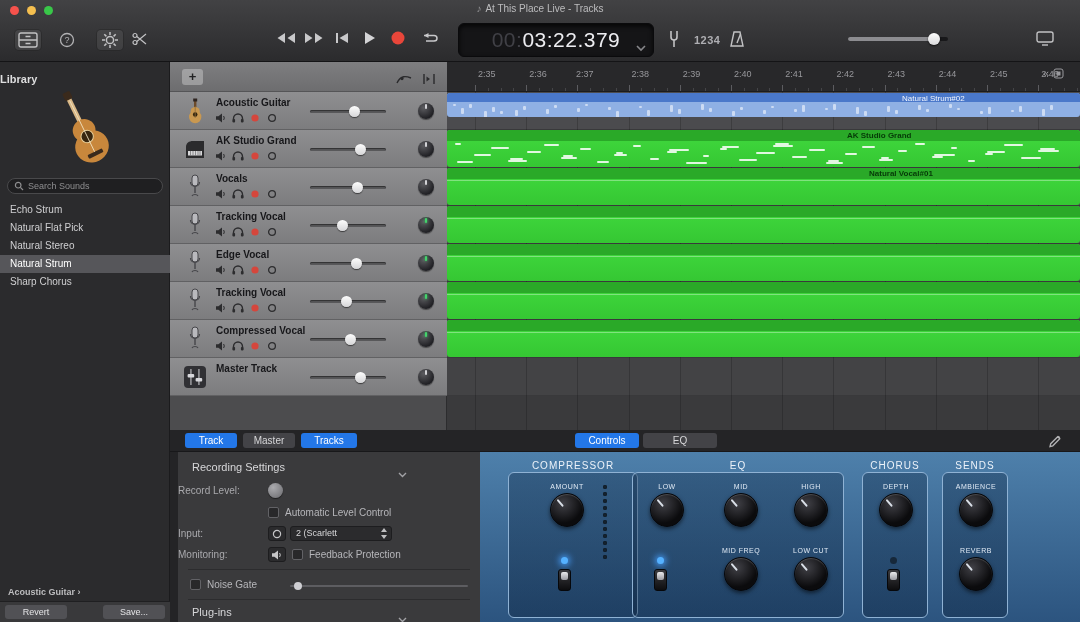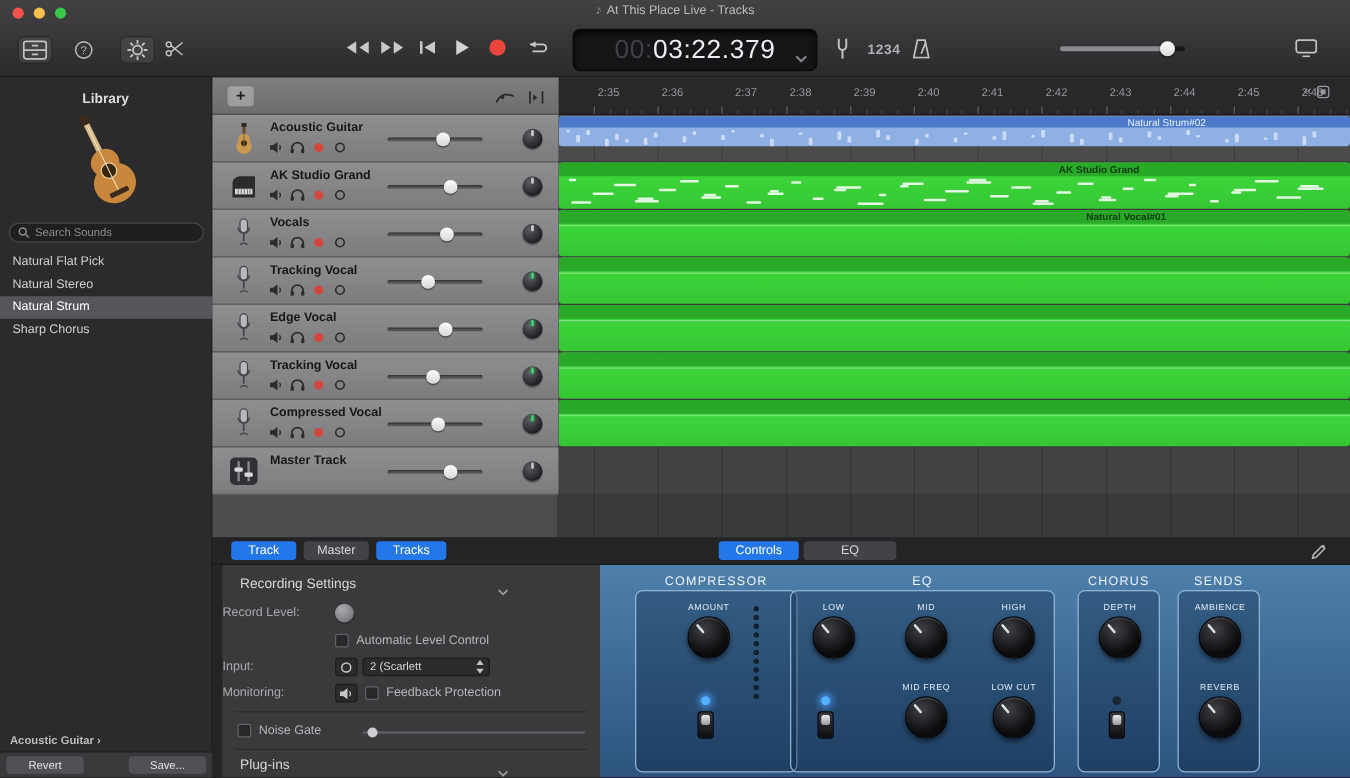--- a/index.html
+++ b/index.html
@@ -23,21 +23,21 @@
   .lcd .main{color:#ededf1;font-size:21px;letter-spacing:.5px}
   .lcd .chev{position:absolute;right:7px;top:14px}
   .countin{position:absolute;left:694px;top:34px;font-size:11px;font-weight:bold;color:#aeaeb2;letter-spacing:.5px}
   .vol-slider{position:absolute;left:848px;top:37px;width:100px;height:4px;background:#18181a;border-radius:2px}
   .vol-fill{position:absolute;left:0;top:0;height:4px;width:86px;background:#8c8c90;border-radius:2px}
   .vol-knob{position:absolute;left:80px;top:-4px;width:12px;height:12px;border-radius:50%;
     background:linear-gradient(#fdfdfd,#d9d9db);box-shadow:0 1px 2px rgba(0,0,0,.7)}
 
   
   .library{position:absolute;left:0;top:62px;width:170px;height:560px;background:#2b2b2d;border-right:1px solid #1b1b1d}
-  .lib-title{position:absolute;top:11px;width:100%;text-align:center;font-size:11px;font-weight:bold;color:#dededf}
+  .lib-title{position:absolute;top:11px;width:100%;text-align:left;font-size:11px;font-weight:bold;color:#dededf}
   .lib-guitar{position:absolute;left:46px;top:26px}
   .lib-search{position:absolute;top:116px;left:7px;width:156px;height:16px;background:#1f1f21;
     border:1px solid #49494b;border-radius:8px;display:flex;align-items:center;padding-left:6px;gap:4px}
   .lib-search .ph{font-size:9px;color:#8e8e90}
   .lib-list{position:absolute;top:139px;left:0;width:170px}
   .lib-item{height:18px;line-height:18px;padding-left:10px;font-size:10px;color:#cfcfd1;white-space:nowrap}
   .lib-item.sel{background:#56565a;color:#ffffff}
   .lib-footer-path{position:absolute;bottom:25px;left:8px;font-size:9px;font-weight:bold;color:#bdbdbf}
   .lib-btnbar{position:absolute;bottom:0;left:0;width:170px;height:21px;background:#39393b;border-top:1px solid #1f1f21;
     display:flex;align-items:center;justify-content:space-between;padding:0 5px}
@@ -266,20 +266,21 @@
       </svg>
     </span>
     <div class="lib-search">
       <svg width="10" height="10" viewBox="0 0 10 10">
           <circle cx="4.2" cy="4.2" r="2.8" fill="none" stroke="#8e8e90" stroke-width="1.2"></circle>
           <path d="M6.4 6.4L9 9" stroke="#8e8e90" stroke-width="1.2"></path>
         </svg>
       <span class="ph">Search Sounds</span>
     </div>
     <div class="lib-list">
+        <div class="lib-item">Echo Strum</div>
         <div class="lib-item">Natural Flat Pick</div>
         <div class="lib-item">Natural Stereo</div>
         <div class="lib-item sel">Natural Strum</div>
         <div class="lib-item">Sharp Chorus</div>
       </div>
     <div class="lib-footer-path">Acoustic Guitar ›</div>
     <div class="lib-btnbar">
       <div class="lib-btn">Revert</div>
       <div class="lib-btn">Save...</div>
     </div>
@@ -596,21 +597,21 @@
     <div class="ruler-label" style="left: 31px;">2:35</div>
         <div class="ruler-tick" style="left: 28px;"></div>
         <div class="ruler-tick minor" style="left: 40.8px;"></div>
         <div class="ruler-tick minor" style="left: 53.6px;"></div>
         <div class="ruler-tick minor" style="left: 66.4px;"></div>
         <div class="ruler-label" style="left: 82.2px;">2:36</div>
         <div class="ruler-tick" style="left: 79.2px;"></div>
         <div class="ruler-tick minor" style="left: 92px;"></div>
         <div class="ruler-tick minor" style="left: 104.8px;"></div>
         <div class="ruler-tick minor" style="left: 117.6px;"></div>
-        <div class="ruler-label" style="left: 141px;">2:37</div>
+        <div class="ruler-label" style="left: 129px;">2:37</div>
         <div class="ruler-tick" style="left: 130.4px;"></div>
         <div class="ruler-tick minor" style="left: 143.2px;"></div>
         <div class="ruler-tick minor" style="left: 156px;"></div>
         <div class="ruler-tick minor" style="left: 168.8px;"></div>
         <div class="ruler-label" style="left: 184.6px;">2:38</div>
         <div class="ruler-tick" style="left: 181.6px;"></div>
         <div class="ruler-tick minor" style="left: 194.4px;"></div>
         <div class="ruler-tick minor" style="left: 207.2px;"></div>
         <div class="ruler-tick minor" style="left: 220px;"></div>
         <div class="ruler-label" style="left: 235.8px;">2:39</div>

